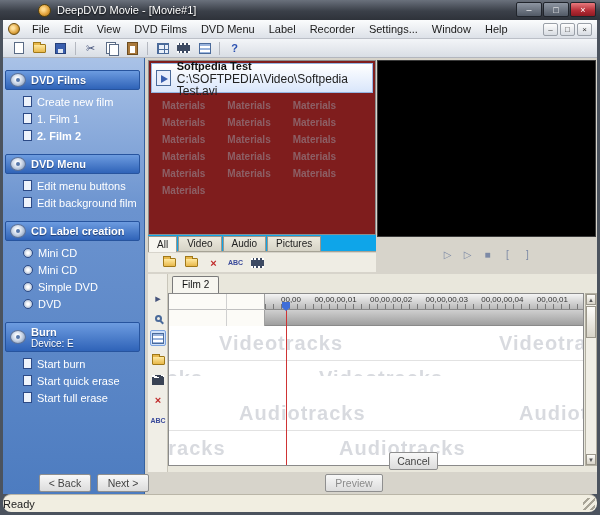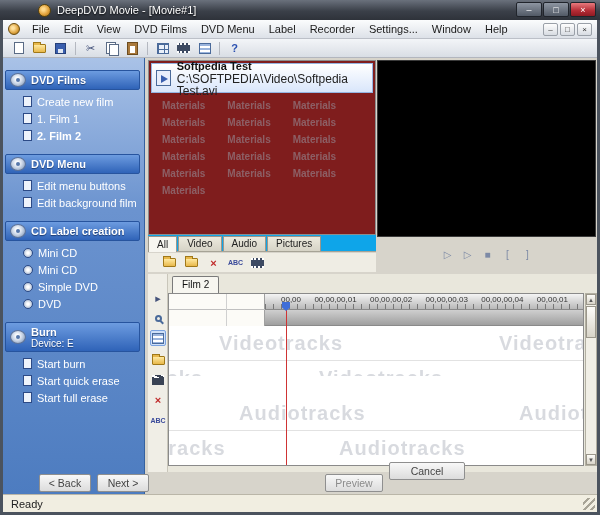--- a/index.html
+++ b/index.html
@@ -144,21 +144,21 @@
   .sc-thumb{position:absolute;left:0;top:12px;width:10px;height:32px;
     background:linear-gradient(#fdfcf8,#d8d4c8);border:1px solid #9a968a;}
 
   
   .btn{position:absolute;height:18px;font-size:10.5px;color:#444;display:flex;align-items:center;justify-content:center;
     background:linear-gradient(#f8f8f8,#dcdcdc);border:1px solid #8f8f8f;border-radius:2px;cursor:default;}
   .btn.dim{color:#8b8b8b;}
 
   
   .statusbar{position:absolute;left:3px;top:494px;width:594px;height:18px;background:#f1eee1;
-    border-top:1px solid #bab6a8;display:flex;align-items:center;padding-left:8px;font-size:11px;color:#222;}
+    border-top:1px solid #bab6a8;display:flex;align-items:center;padding-left:0;font-size:11px;color:#222;border-radius:8px;}
   .grip{position:absolute;right:2px;bottom:2px;width:12px;height:12px;
     background:repeating-linear-gradient(135deg,transparent 0 3px,#a8a496 3px 5px);}
 </style>
 </head>
 <body>
 
 <div class="window">
 
   <div class="titlebar">
     <span class="title-icon"></span>
@@ -450,21 +450,21 @@
       <div class="tl-scroll">
         <span class="sc-btn" style="top:0">▲</span>
         <span class="sc-thumb"></span>
         <span class="sc-btn" style="bottom:0">▼</span>
       </div>
     </div>
 
     <div class="btn" style="left:36px;top:416px;width:52px">&lt; Back</div>
     <div class="btn" style="left:94px;top:416px;width:52px">Next &gt;</div>
     <div class="btn dim" style="left:322px;top:416px;width:58px">Preview</div>
-    <div class="btn" style="left:386px;top:404px;width:76px">Cancel</div>
+    <div class="btn" style="left:386px;top:394px;width:49px">Cancel</div>
   </div>
 
   <div class="statusbar">
     <span>Ready</span>
     <span class="grip"></span>
   </div>
 
 </div>
 
 </body></html>

